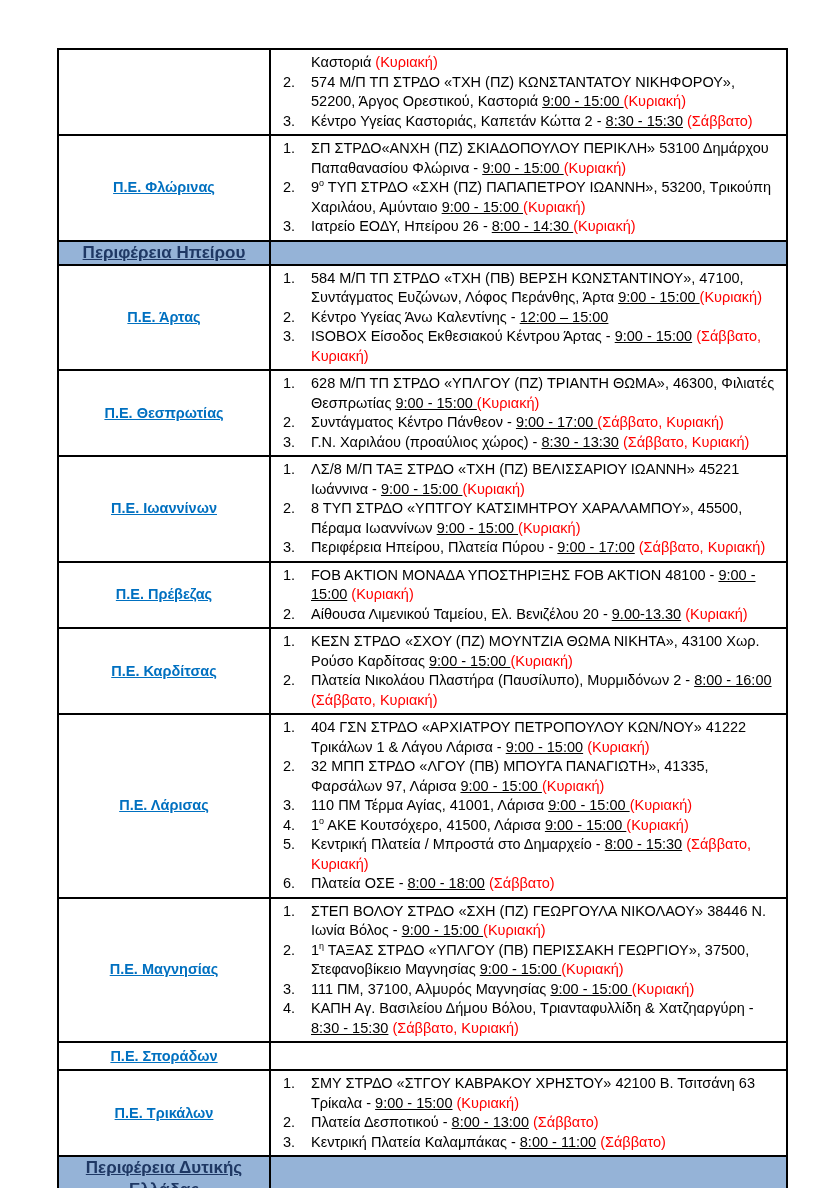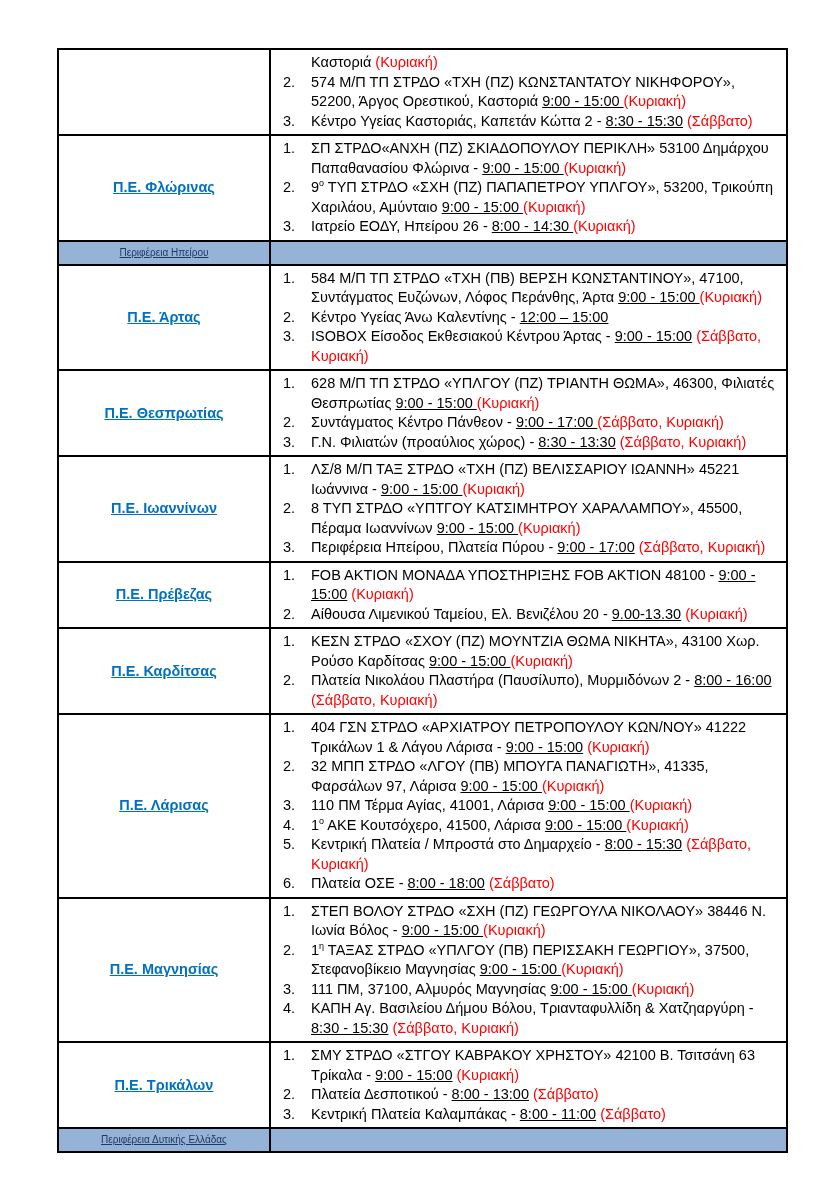--- a/index.html
+++ b/index.html
@@ -10,22 +10,22 @@
   }
   .page{position:absolute;left:57px;top:48px;width:729px;}
   table.tbl{border-collapse:collapse;width:729px;table-layout:fixed;}
   td{border:2px solid #000;padding:0;vertical-align:top;}
   col.c-left{width:212px;}
   col.c-right{width:517px;}
 
   
   tr.hdr-row td{background:var(--header-bg,#95B3D7);height:22px;}
   .hdr-label{
-    display:block;text-align:center;font-weight:normal;text-decoration:underline;
-    color:var(--header-fg,#1F3864);font-size:10px;line-height:22px;
+    display:block;text-align:center;font-weight:bold;text-decoration:underline;
+    color:var(--header-fg,#1F3864);font-size:17px;line-height:22px;
   }
 
   
   td.cell-left{vertical-align:middle;}
   .region{
     display:block;text-align:center;font-weight:bold;text-decoration:underline;
     color:var(--region-fg,#0070C0);font-size:14.5px;line-height:19px;cursor:pointer;
   }
   td.cell-right{padding:3px 8px 3px 12px;}
   .items{min-height:20px;}
@@ -76,21 +76,21 @@
     </td>
     <td class="cell-right">
       <div class="items">
   <div class="item">
     <span class="num">1.</span>
     <span class="txt"><span class="sg-p">ΣΠ ΣΤΡΔΟ«ΑΝΧΗ (ΠΖ) ΣΚΙΑΔΟΠΟΥΛΟΥ ΠΕΡΙΚΛΗ» 53100 Δημάρχου Παπαθανασίου Φλώρινα - </span><span class="sg-u">9:00 - 15:00 </span><span class="sg-r">(Κυριακή)</span></span>
   </div>
 
   <div class="item">
     <span class="num">2.</span>
-    <span class="txt"><span class="sg-p">9</span><span class="sg-sup">ο</span><span class="sg-p"> ΤΥΠ ΣΤΡΔΟ «ΣΧΗ (ΠΖ) ΠΑΠΑΠΕΤΡΟΥ ΥΠΛΓΟΥ», 53200, Τρικούπη Χαριλάου, Αμύνταιο </span><span class="sg-u">9:00 - 15:00 </span><span class="sg-r">(Κυριακή)</span></span>
+    <span class="txt"><span class="sg-p">9</span><span class="sg-sup">ο</span><span class="sg-p"> ΤΥΠ ΣΤΡΔΟ «ΣΧΗ (ΠΖ) ΠΑΠΑΠΕΤΡΟΥ ΙΩΑΝΝΗ», 53200, Τρικούπη Χαριλάου, Αμύνταιο </span><span class="sg-u">9:00 - 15:00 </span><span class="sg-r">(Κυριακή)</span></span>
   </div>
 
   <div class="item">
     <span class="num">3.</span>
     <span class="txt"><span class="sg-p">Ιατρείο ΕΟΔΥ, Ηπείρου 26 - </span><span class="sg-u">8:00 - 14:30 </span><span class="sg-r">(Κυριακή)</span></span>
   </div>
 </div>
     </td>
   </tr>
 
@@ -136,21 +136,21 @@
     <span class="txt"><span class="sg-p">628 Μ/Π ΤΠ ΣΤΡΔΟ «ΥΠΛΓΟΥ (ΠΖ) ΤΡΙΑΝΤΗ ΘΩΜΑ», 46300, Φιλιατές Θεσπρωτίας </span><span class="sg-u">9:00 - 15:00 </span><span class="sg-r">(Κυριακή)</span></span>
   </div>
 
   <div class="item">
     <span class="num">2.</span>
     <span class="txt"><span class="sg-p">Συντάγματος Κέντρο Πάνθεον - </span><span class="sg-u">9:00 - 17:00 </span><span class="sg-r">(Σάββατο, Κυριακή)</span></span>
   </div>
 
   <div class="item">
     <span class="num">3.</span>
-    <span class="txt"><span class="sg-p">Γ.Ν. Φιλιατών (προαύλιος χώρος) - </span><span class="sg-u">8:30 - 13:30</span><span class="sg-p"> </span><span class="sg-r">(Σάββατο, Κυριακή)</span></span>
+    <span class="txt"><span class="sg-p">Γ.Ν. Χαριλάου (προαύλιος χώρος) - </span><span class="sg-u">8:30 - 13:30</span><span class="sg-p"> </span><span class="sg-r">(Σάββατο, Κυριακή)</span></span>
   </div>
 </div>
     </td>
   </tr>
 
   <tr class="data-row">
     <td class="cell-left">
       <span class="region">Π.Ε. Ιωαννίνων</span>
     </td>
     <td class="cell-right">
@@ -273,20 +273,28 @@
   </div>
 
   <div class="item">
     <span class="num">4.</span>
     <span class="txt"><span class="sg-p">ΚΑΠΗ Αγ. Βασιλείου Δήμου Βόλου, Τριανταφυλλίδη &amp; Χατζηαργύρη - </span><span class="sg-u">8:30 - 15:30</span><span class="sg-p"> </span><span class="sg-r">(Σάββατο, Κυριακή)</span></span>
   </div>
 </div>
     </td>
   </tr>
 
+  <tr class="data-row">
+    <td class="cell-left">
+      <span class="region">Π.Ε. Σποράδων</span>
+    </td>
+    <td class="cell-right">
+      <div class="items"></div>
+    </td>
+  </tr>
 
   <tr class="data-row">
     <td class="cell-left">
       <span class="region">Π.Ε. Τρικάλων</span>
     </td>
     <td class="cell-right">
       <div class="items">
   <div class="item">
     <span class="num">1.</span>
     <span class="txt"><span class="sg-p">ΣΜΥ ΣΤΡΔΟ «ΣΤΓΟΥ ΚΑΒΡΑΚΟΥ ΧΡΗΣΤΟΥ» 42100 Β. Τσιτσάνη 63 Τρίκαλα - </span><span class="sg-u">9:00 - 15:00</span><span class="sg-p"> </span><span class="sg-r">(Κυριακή)</span></span>

